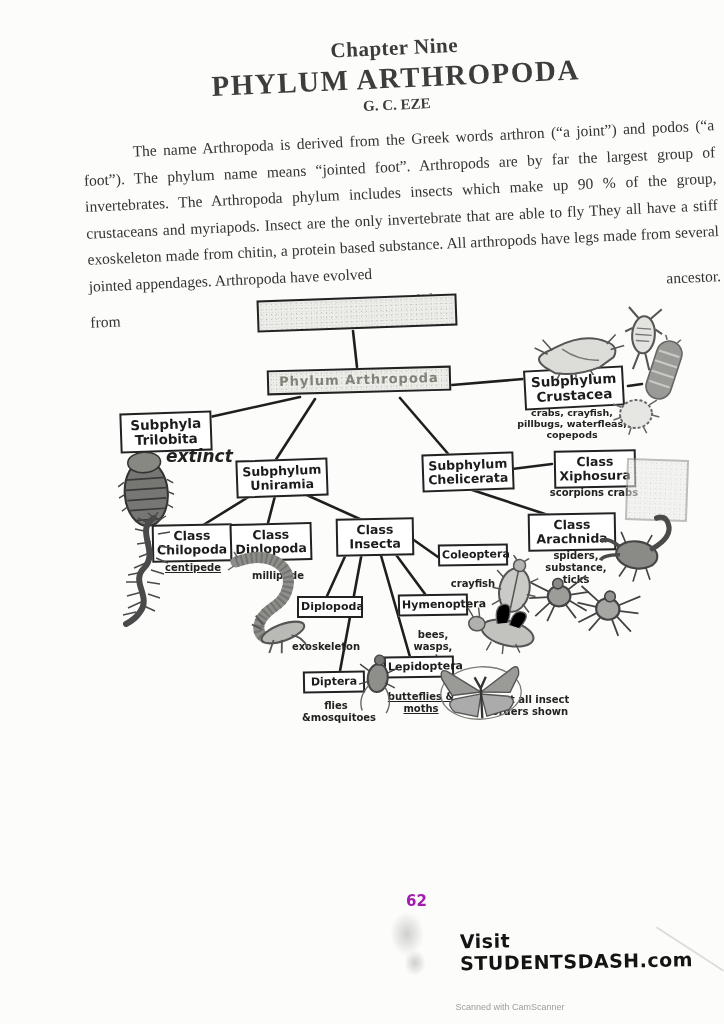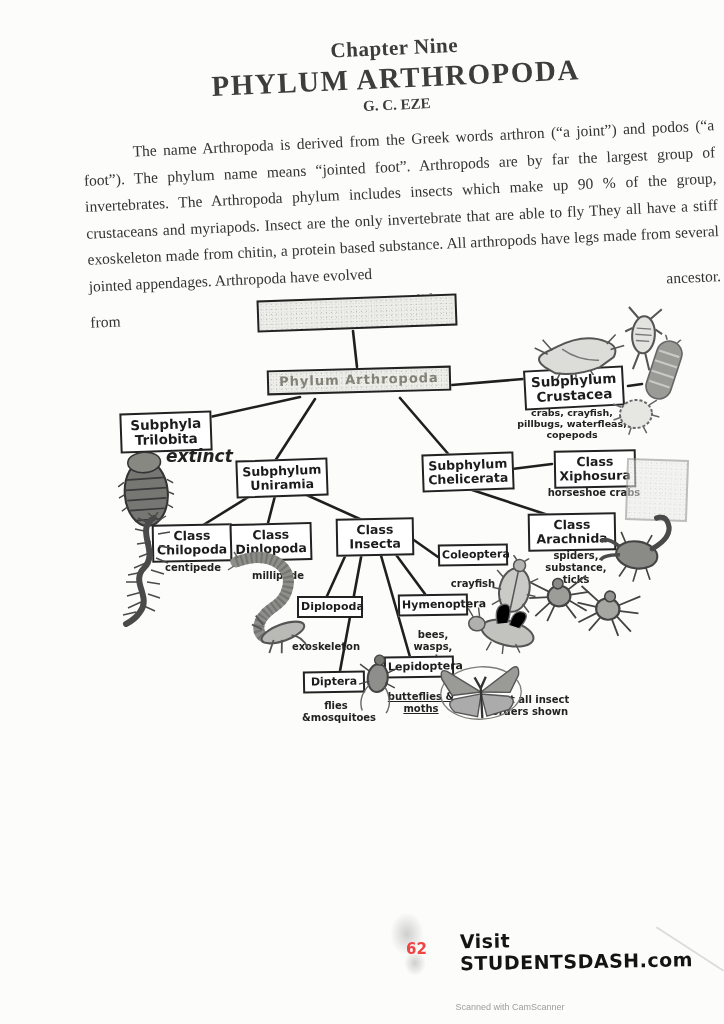--- a/index.html
+++ b/index.html
@@ -30,21 +30,21 @@
                       radial-gradient(#d2d2cc .7px,transparent .9px);
      background-size:5px 5px,3px 3px;}
   .phylum-label{color:rgba(112,112,100,.85);letter-spacing:1px;font-size:13px;}
   .caption{position:absolute;font-weight:bold;font-size:10px;line-height:1.18;
            text-align:center;color:#222;}
   .caption.italic{font-style:italic;font-size:17px;}
   .illus{position:absolute;}
   .faded-square{position:absolute;border:2px solid #8b8b85;opacity:.55;}
   
   .page-number{position:absolute;left:406px;top:892px;font-family:"DejaVu Sans",sans-serif;
-               font-weight:bold;font-size:15px;color:#ef4444;margin-top:48px;}
+               font-weight:bold;font-size:15px;color:#a21caf;}
   .watermark{position:absolute;left:460px;top:928px;font-family:"DejaVu Sans",sans-serif;
              font-weight:bold;font-size:19px;letter-spacing:.5px;color:#141414;
              transform:rotate(-1deg);}
   .scan-credit{position:absolute;left:420px;top:1002px;width:180px;text-align:center;
                font-family:"Liberation Sans",sans-serif;font-size:9px;color:#9d9d9d;}
   .smudge{position:absolute;border-radius:50%;
           background:radial-gradient(rgba(90,90,90,.28),rgba(90,90,90,0) 70%);}
   .page-curl{position:absolute;left:650px;top:948px;width:80px;height:2px;background:#dcdcd8;
              transform:rotate(33deg);}
 </style>
@@ -84,28 +84,28 @@
     <div class="caption" style="left:510px;top:407px;width:124px;font-size:9.5px;">crabs, crayfish, pillbugs, waterfleas, copepods</div>
 
     <div class="node" style="left:120px;top:412px;width:92px;transform:rotate(-2deg);font-size:13.5px;">Subphyla Trilobita</div>
     <div class="caption italic" style="left:166px;top:446px;width:52px;">extinct</div>
 
     <div class="node" style="left:236px;top:459px;width:92px;transform:rotate(-2deg);">Subphylum Uniramia</div>
 
     <div class="node" style="left:422px;top:453px;width:92px;transform:rotate(-2deg);">Subphylum Chelicerata</div>
 
     <div class="node" style="left:554px;top:450px;width:82px;transform:rotate(-1deg);">Class Xiphosura</div>
-    <div class="caption" style="left:542px;top:487px;width:104px;">horseshoe crabs</div>
+    <div class="caption" style="left:542px;top:487px;width:104px;">scorpions crabs</div>
     <div class="faded-square stipple" style="left:626px;top:459px;width:58px;height:58px;transform:rotate(2deg);"></div>
 
     <div class="node" style="left:528px;top:513px;width:88px;transform:rotate(-1deg);">Class Arachnida</div>
     <div class="caption" style="left:536px;top:550px;width:80px;">spiders, substance, ticks</div>
 
     <div class="node" style="left:152px;top:524px;width:80px;transform:rotate(-1deg);">Class Chilopoda</div>
-    <div class="caption" style="left:158px;top:562px;width:70px;">centipede</div>
+    <div class="caption" style="left:158px;top:562px;width:70px;text-decoration:underline;">centipede</div>
 
     <div class="node" style="left:230px;top:523px;width:82px;transform:rotate(-1.5deg);">Class Diplopoda</div>
     <div class="caption" style="left:246px;top:570px;width:64px;">millipede</div>
 
     <div class="node" style="left:336px;top:518px;width:78px;transform:rotate(-1deg);">Class Insecta</div>
 
     <div class="node small-label" style="left:438px;top:544px;width:70px;transform:rotate(-1deg);">Coleoptera</div>
     <div class="caption" style="left:446px;top:578px;width:54px;">crayfish</div>
 
     <div class="node small-label" style="left:297px;top:596px;width:66px;">Diplopoda</div>

